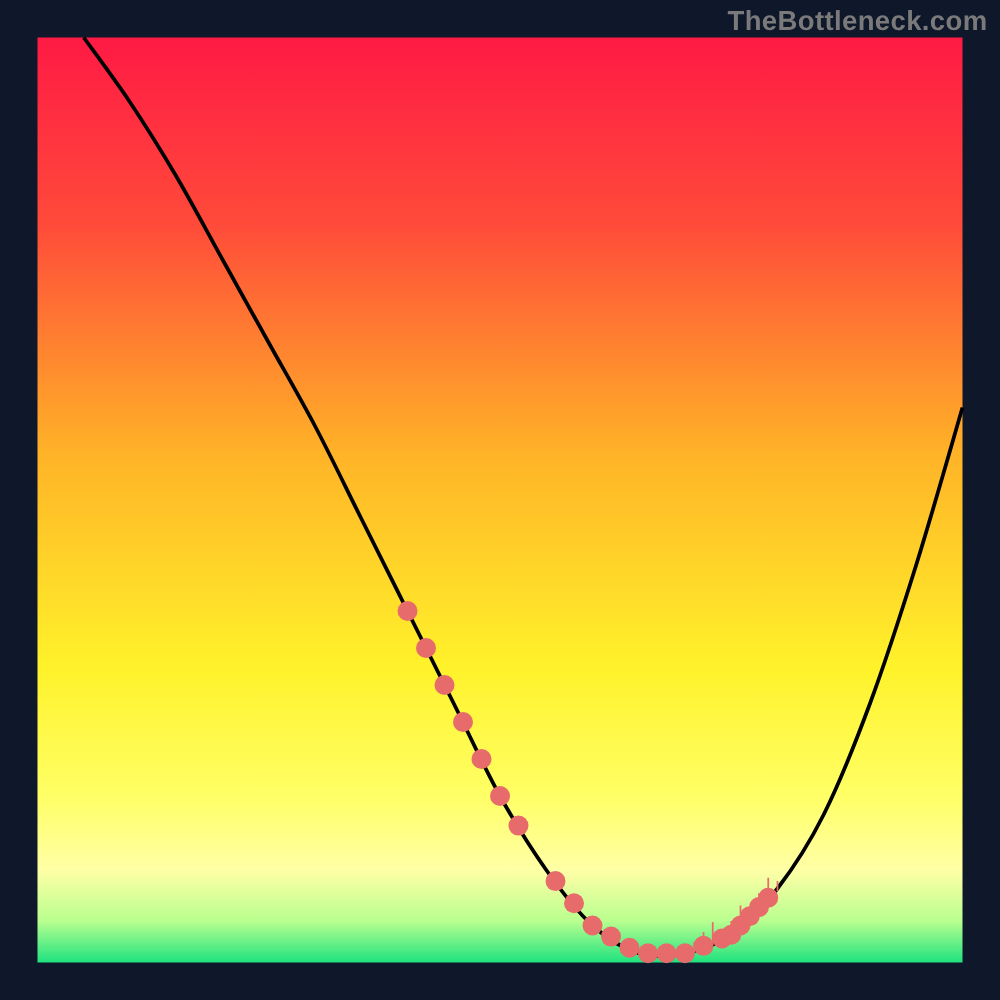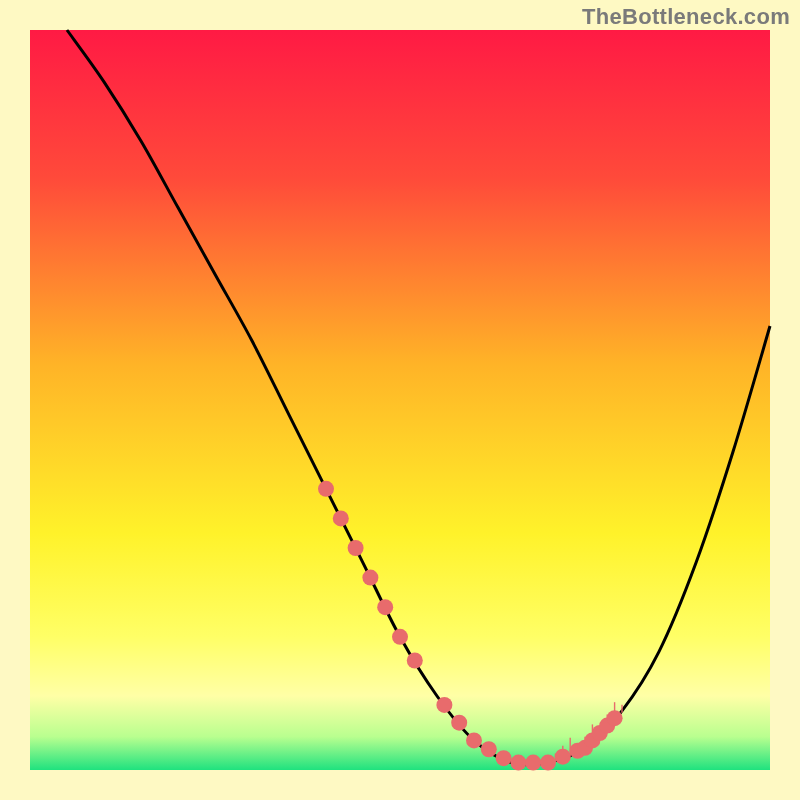--- a/index.html
+++ b/index.html
@@ -8,21 +8,21 @@
     width: 800px;
     height: 800px;
     background: #000;
     overflow: hidden;
     font-family: Arial, Helvetica, sans-serif;
   }
   .outer {
     position: relative;
     width: 800px;
     height: 800px;
-    background: #fef9c3;
+    background: #0f172a;
   }
   .watermark {
     position: absolute;
     top: 4px;
     right: 10px;
     color: #7a7a7a;
     font-size: 22px;
     font-weight: 600;
     letter-spacing: 0.3px;
     z-index: 10;

